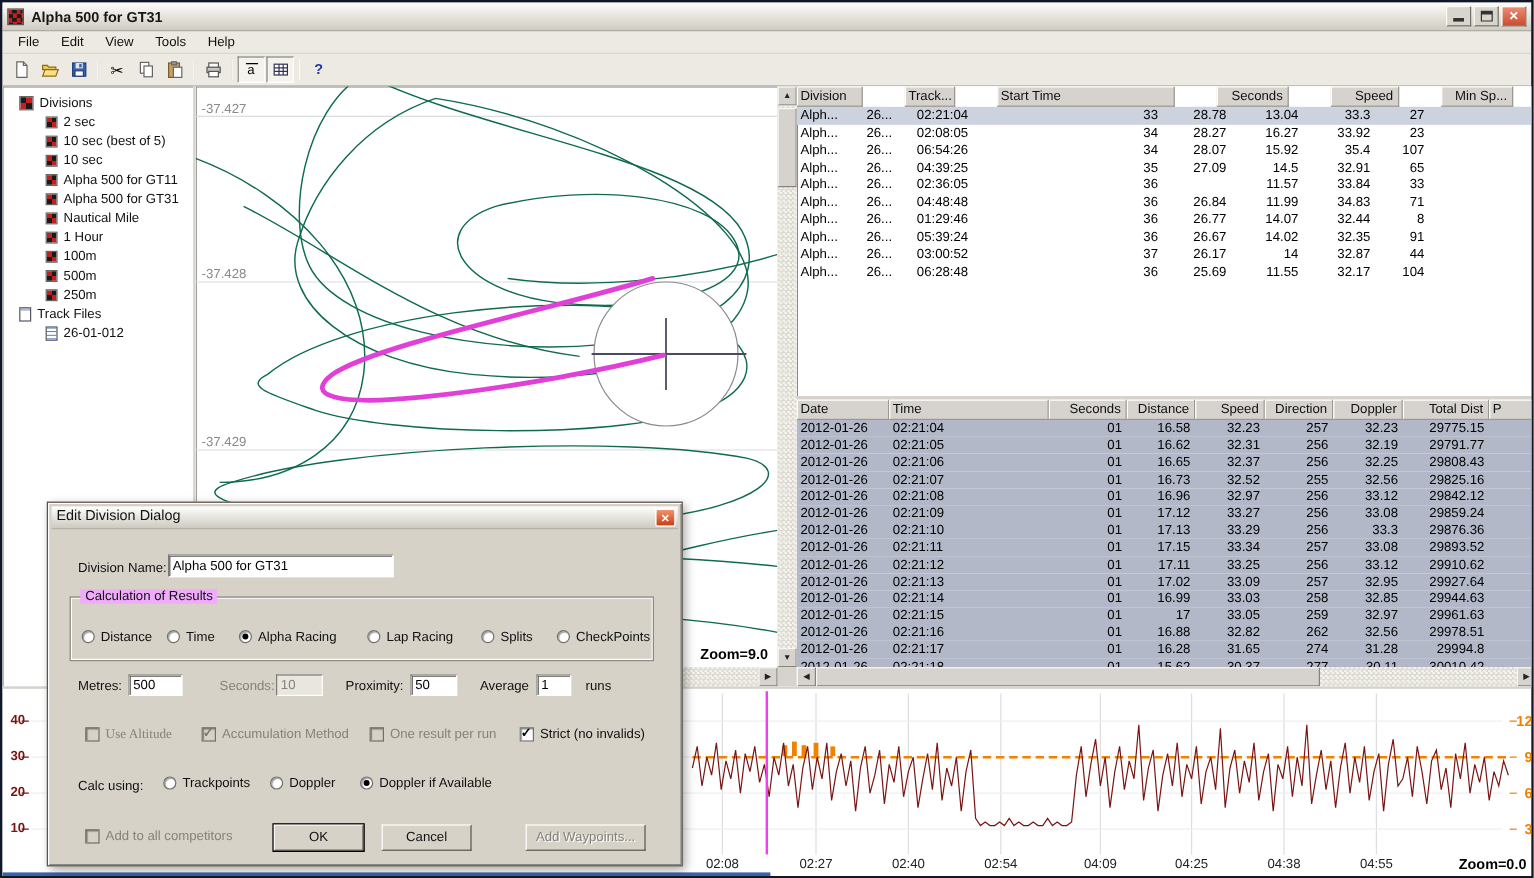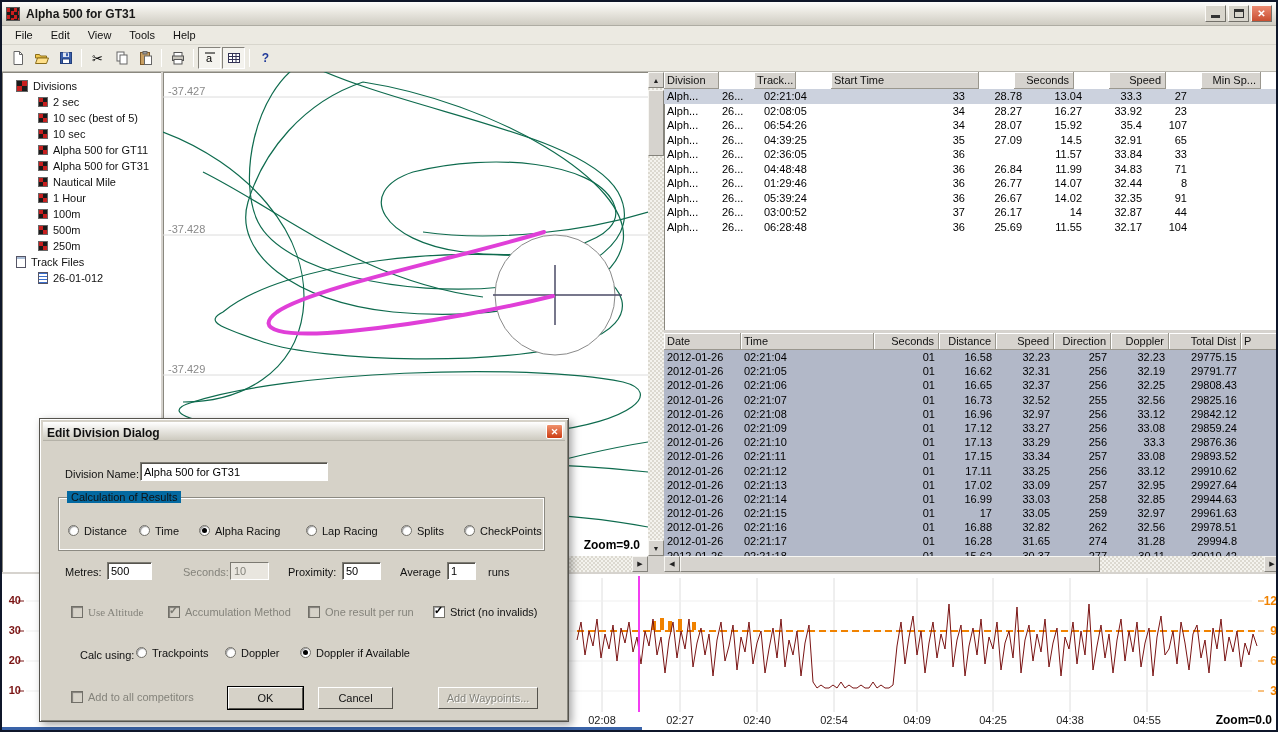--- a/index.html
+++ b/index.html
@@ -57,29 +57,29 @@
   
   .graph-panel{position:absolute;left:0;top:570px;width:1278px;height:162px;background:#fff;border-top:2px solid #d6d3ce;}
   #graph-labels{position:absolute;left:0;top:0;width:100%;height:100%;}
   .gtime{position:absolute;top:140px;width:50px;text-align:center;font-size:11px;color:#222;}
   .gleft{position:absolute;left:3px;width:16px;text-align:right;font-size:11px;font-weight:bold;color:#7a1414;}
   .gright{position:absolute;right:3px;font-size:12px;font-weight:bold;color:#f08200;}
   .gzoom{position:absolute;right:8px;top:139px;font-weight:bold;font-size:12px;color:#000;}
   .gsel{position:absolute;left:0;top:153px;width:640px;height:9px;background:#3a63a8;}
   
   .dialog{position:absolute;left:37px;top:416px;width:530px;height:304px;background:#d6d2c8;border:1px solid #55534d;box-shadow:inset 1px 1px 0 #fff,inset -1px -1px 0 #8a887f,3px 3px 8px rgba(0,0,0,.35);z-index:50;}
-  .dlg-title{position:absolute;left:3px;top:3px;right:3px;height:19px;background:linear-gradient(180deg,#ffffff,#cdcabf);display:flex;align-items:flex-end;padding-left:4px;font-size:12px;font-weight:bold;color:#111;border-bottom:1px solid #b5b2a8;}
+  .dlg-title{position:absolute;left:3px;top:3px;right:3px;height:19px;background:linear-gradient(180deg,#ffffff,#cdcabf);display:flex;align-items:flex-start;padding-left:4px;font-size:12px;font-weight:normal;color:#111;border-bottom:1px solid #b5b2a8;}
   .dlg-close{position:absolute;right:2px;top:2px;width:17px;height:15px;background:linear-gradient(180deg,#f0926d,#cc3c12);border:1px solid #fff;border-radius:2px;color:#fff;font-size:9px;font-weight:bold;display:flex;align-items:center;justify-content:center;}
   .dlg-close::before{content:"✕";}
   .dlabel{position:absolute;font-size:11px;color:#111;white-space:nowrap;}
   .dlabel.dis{color:#84837b;}
   .tinput{position:absolute;height:19px;border:1px solid #7c7a72;border-right-color:#fff;border-bottom-color:#fff;box-shadow:inset 1px 1px 0 #56544e;background:#fff;font:11px "Liberation Sans",sans-serif;padding:0 3px;color:#000;}
   .tinput.idis{background:#e9e6df;color:#84837b;box-shadow:none;}
   .gbox{position:absolute;border:1px solid #8c8a82;box-shadow:inset 0 0 0 1px #fff;}
-  .gbox-label{position:absolute;left:8px;top:-7px;background:#0369a1;padding:0 4px;font-size:11px;color:#111;white-space:nowrap;}
+  .gbox-label{position:absolute;left:8px;top:-7px;background:#f0abfc;padding:0 4px;font-size:11px;color:#111;white-space:nowrap;}
   .ctl{position:absolute;display:flex;align-items:center;gap:5px;height:13px;}
   .radio{width:11px;height:11px;border-radius:50%;background:#fff;border:1px solid #716f68;box-shadow:inset 1px 1px 1px rgba(0,0,0,.4);position:relative;flex:none;}
   .radio.sel::after{content:"";position:absolute;left:2px;top:2px;width:5px;height:5px;border-radius:50%;background:#000;}
   .checkbox{width:12px;height:12px;background:#fff;border:1px solid #716f68;box-shadow:inset 1px 1px 1px rgba(0,0,0,.4);position:relative;flex:none;}
   .checkbox.disabled{background:#d6d2c8;}
   .checkbox.checked::after{content:"✓";position:absolute;left:0;top:-3px;font-size:11px;font-weight:bold;color:#000;}
   .checkbox.disabled.checked::after{color:#7b7a72;}
   .btn{position:absolute;height:22px;background:#d6d2c8;border:1px solid;border-color:#fff #55534d #55534d #fff;text-align:center;line-height:20px;font-size:11px;color:#111;}
   .btn.default{outline:1px solid #000;}
   .btn.dis{color:#84837b;text-shadow:1px 1px 0 #fff;}
@@ -671,21 +671,21 @@
     </div>
     <div class="dlabel" style="left:25px;top:147px">Metres:</div>
     <input class="tinput" style="left: 67px; top: 143px; width: 45px; height: 18px;" value="500">
     <div class="dlabel dis" style="left:143px;top:147px">Seconds:</div>
     <input class="tinput idis" style="left: 190px; top: 143px; width: 39px; height: 18px;" value="10">
     <div class="dlabel" style="left:248px;top:147px">Proximity:</div>
     <input class="tinput" style="left: 302px; top: 143px; width: 39px; height: 18px;" value="50">
     <div class="dlabel" style="left:360px;top:147px">Average</div>
     <input class="tinput" style="left: 407px; top: 143px; width: 29px; height: 18px;" value="1">
     <div class="dlabel" style="left:448px;top:147px">runs</div>
-    <div class="dlabel" style="left:40px;top:230px">Calc using:</div>
+    <div class="dlabel" style="left:25px;top:230px">Calc using:</div>
     <div class="btn default" style="left:188px;top:268px;width:75px">OK</div>
     <div class="btn" style="left:278px;top:268px;width:75px">Cancel</div>
     <div class="btn dis" style="left:398px;top:268px;width:100px">Add Waypoints...</div>
   <div class="ctl" style="left: 28px; top: 105px;">
         <span class="radio"></span>
         <span class="dlabel" style="position: static;">Distance</span>
       </div>
       <div class="ctl" style="left: 99px; top: 105px;">
         <span class="radio"></span>
         <span class="dlabel" style="position: static;">Time</span>

